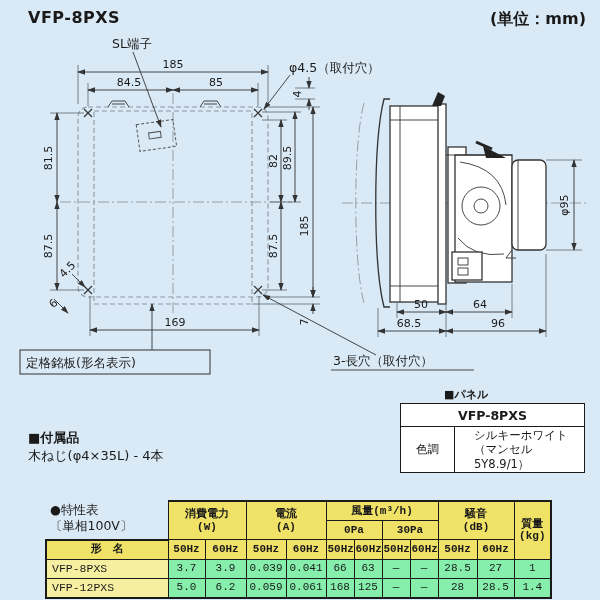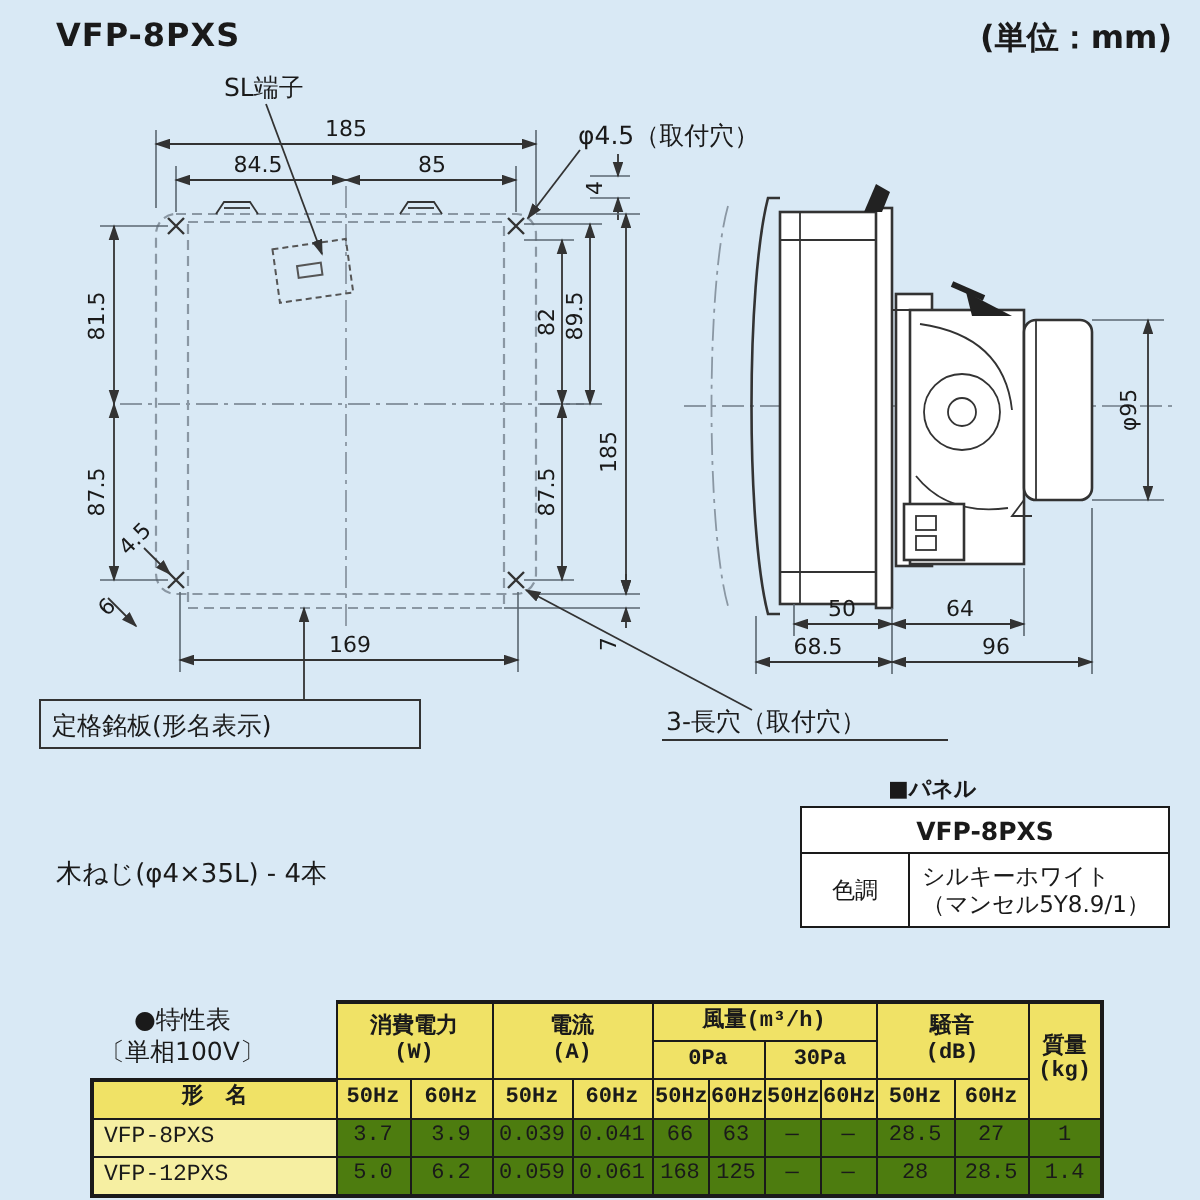--- a/index.html
+++ b/index.html
@@ -33,37 +33,37 @@
 
   
   .panel-heading{position:absolute;left:400px;top:387px;font-size:11px;font-weight:bold;margin-left:44px;}
   table.panel{
     position:absolute;left:400px;top:403px;
     border-collapse:collapse;table-layout:fixed;width:184px;
     background:#fff;font-size:11.5px;
   }
   table.panel td{border:1.5px solid #1a1a1a;padding:1px 3px;text-align:center;vertical-align:middle;}
   table.panel td.hd{font-weight:bold;font-size:12.5px;height:20px;}
-  table.panel td.val-left{text-align:left;padding-left:6px;line-height:1.25;}
+  table.panel td.val-left{text-align:left;padding-left:19px;line-height:1.25;}
 
   
   .acc{position:absolute;left:28px;top:429px;font-size:13px;line-height:18px;}
   .acc .h{font-weight:bold;}
 
   
-  .spec-caption{position:absolute;left:50px;top:502px;font-size:12.5px;line-height:16px;z-index:2;text-align:center;}
+  .spec-caption{position:absolute;left:50px;top:502px;font-size:12.5px;line-height:16px;z-index:2;}
   table.spec{
     position:absolute;left:45px;top:500px;
     border-collapse:collapse;table-layout:fixed;width:505px;
     font-size:11px;
     font-family:Liberation Mono, monospace;
   }
   table.spec td{
     border:1px solid #1a1a1a;
-    background:#4d7c0f;
+    background:#86efac;
     text-align:center;vertical-align:middle;
     padding:0 1px;height:18px;line-height:1.15;
   }
   table.spec td.hd{background:#f0e266;font-weight:bold;}
   table.spec td.model{background:#f6efa2;text-align:left;padding-left:5px;font-size:11.5px;}
   table.spec td.ghost{border:none;background:transparent;}
   .pre{white-space:pre-line;}
   .ot{border-top:2px solid #1a1a1a !important;}
   .ob{border-bottom:2px solid #1a1a1a !important;}
   .ol{border-left:2px solid #1a1a1a !important;}
@@ -252,20 +252,21 @@
     </tr>
     <tr>
       <td>色調</td>
       <td class="val-left pre" style="height:34px">シルキーホワイト
 （マンセル5Y8.9/1）</td>
     </tr>
   </tbody>
     </table>
 
   <div class="acc">
+    <div class="h">■付属品</div>
     <div>木ねじ(φ4×35L) - 4本</div>
   </div>
 
   <div class="spec-caption">
     <div>●特性表</div>
     <div>〔単相100V〕</div>
   </div>
   <table class="spec">
     <colgroup>
       <col style="width:122px">

